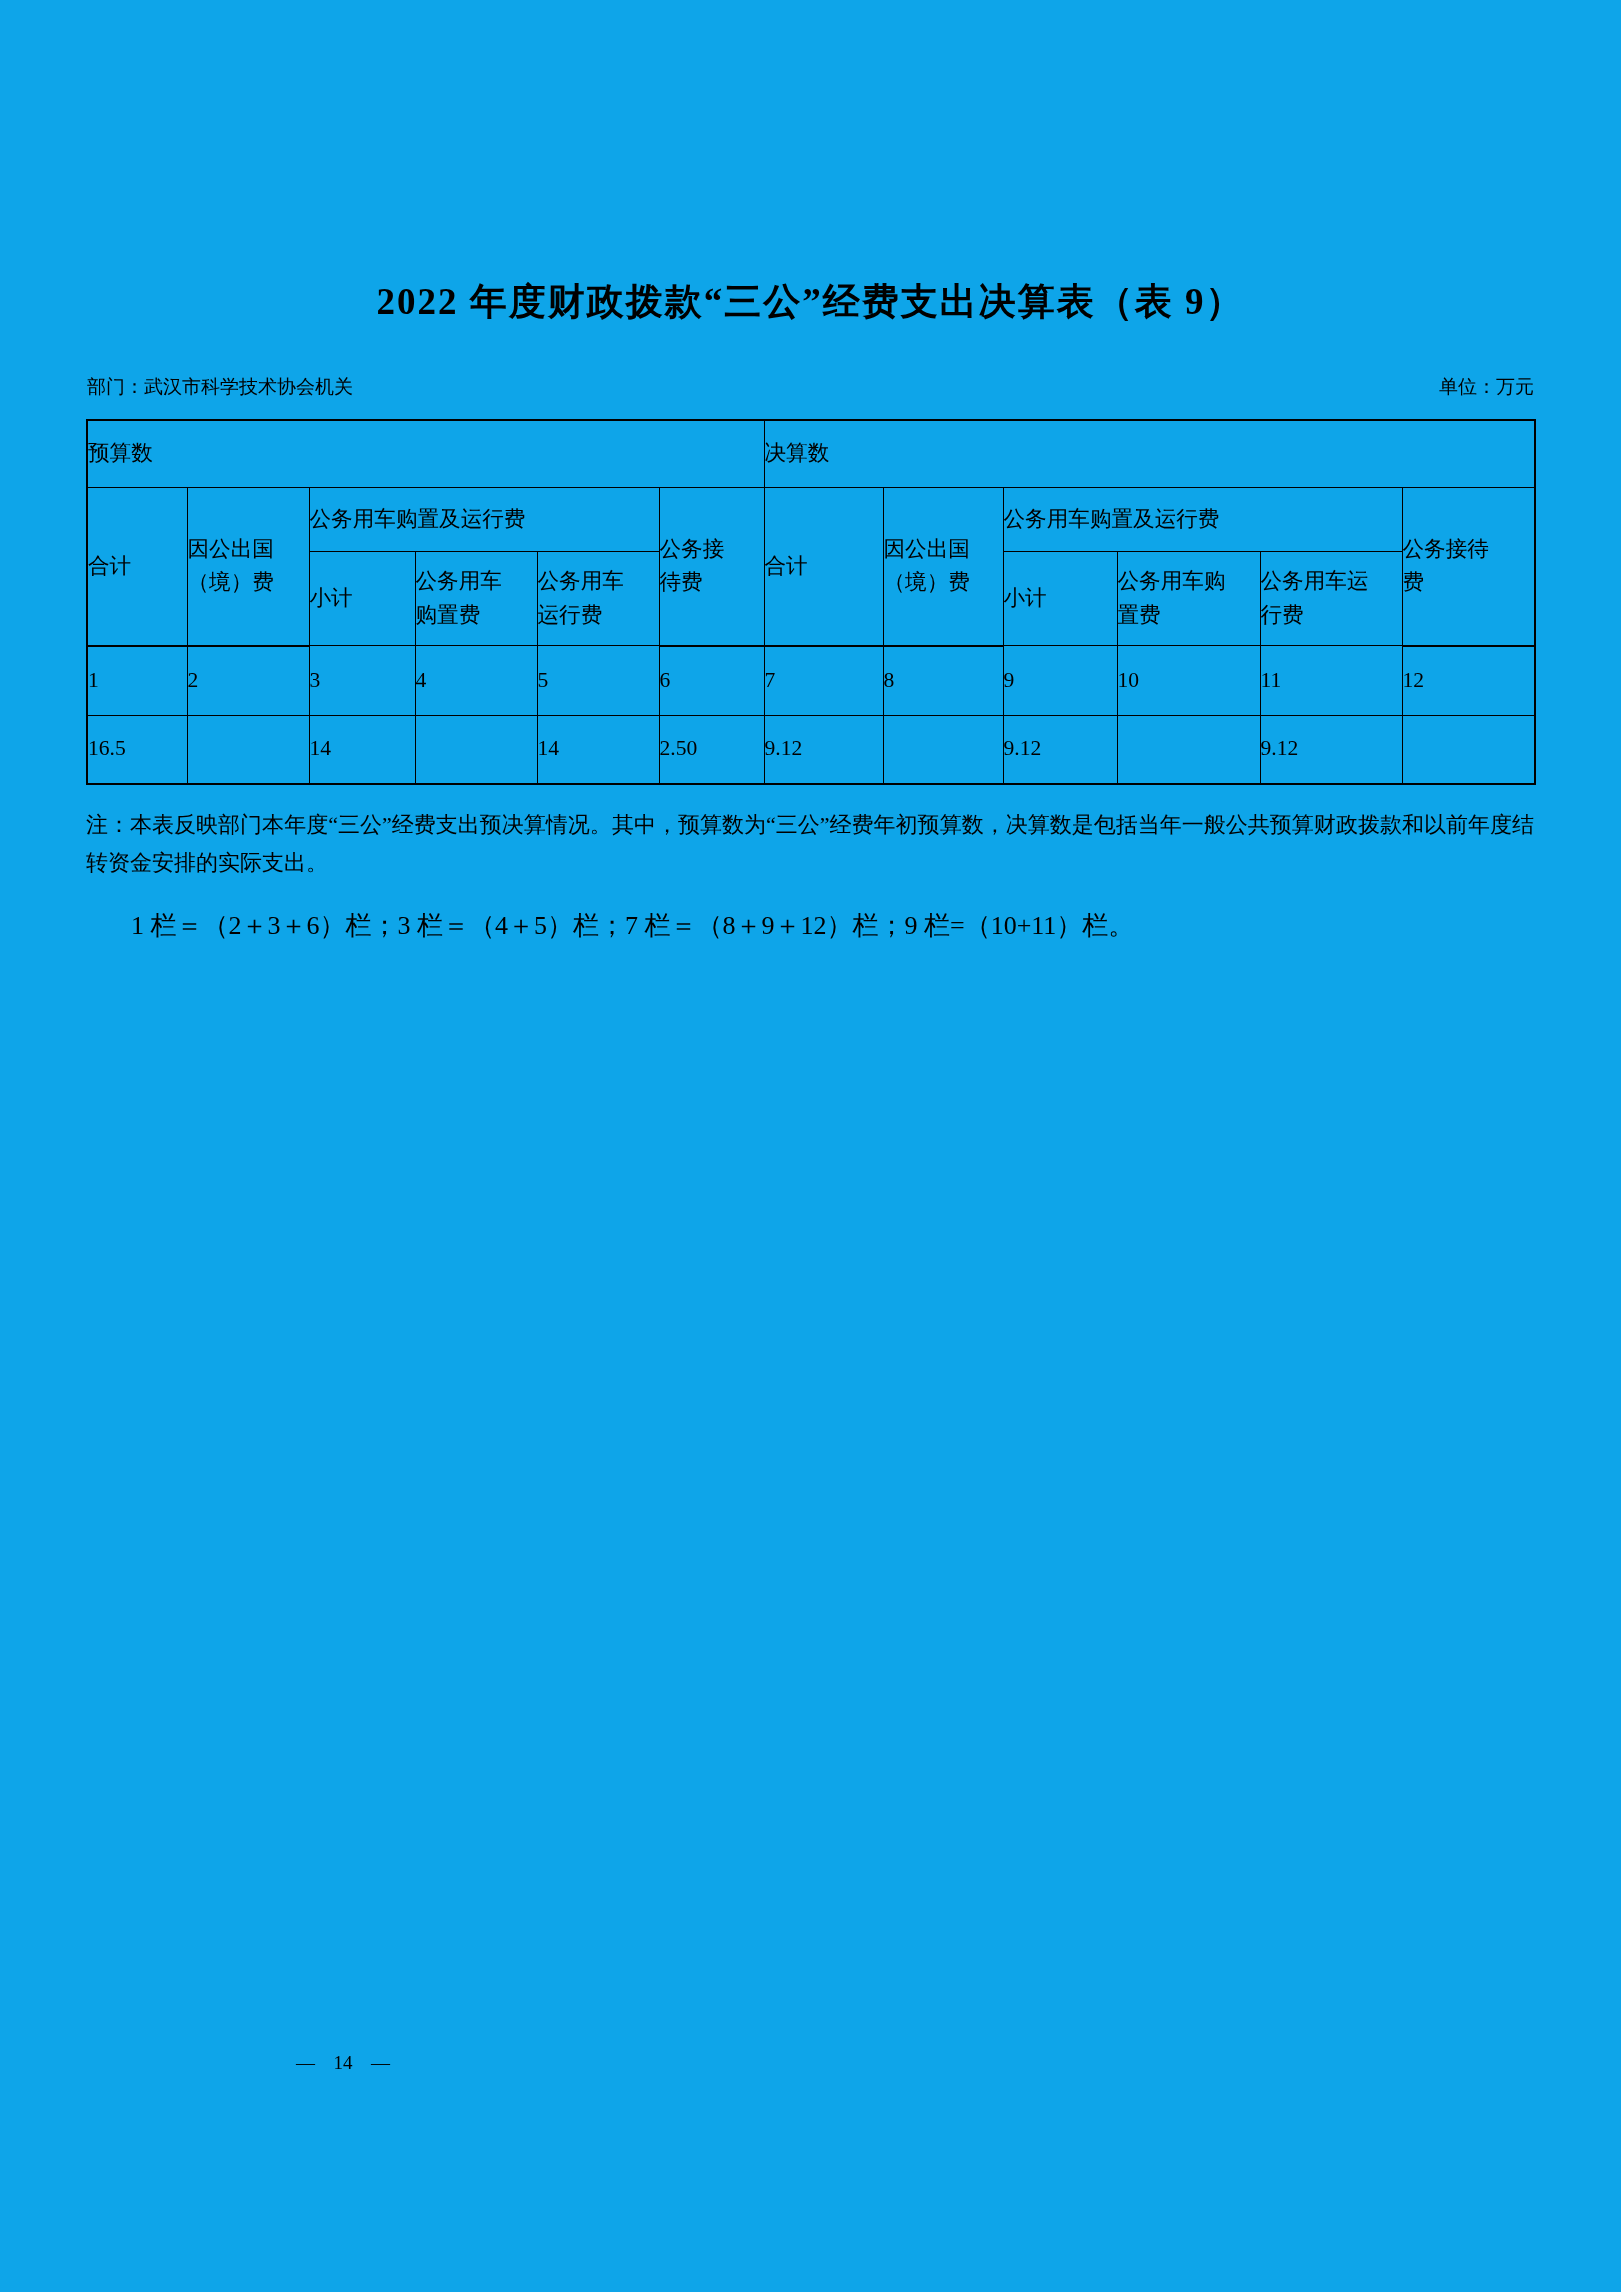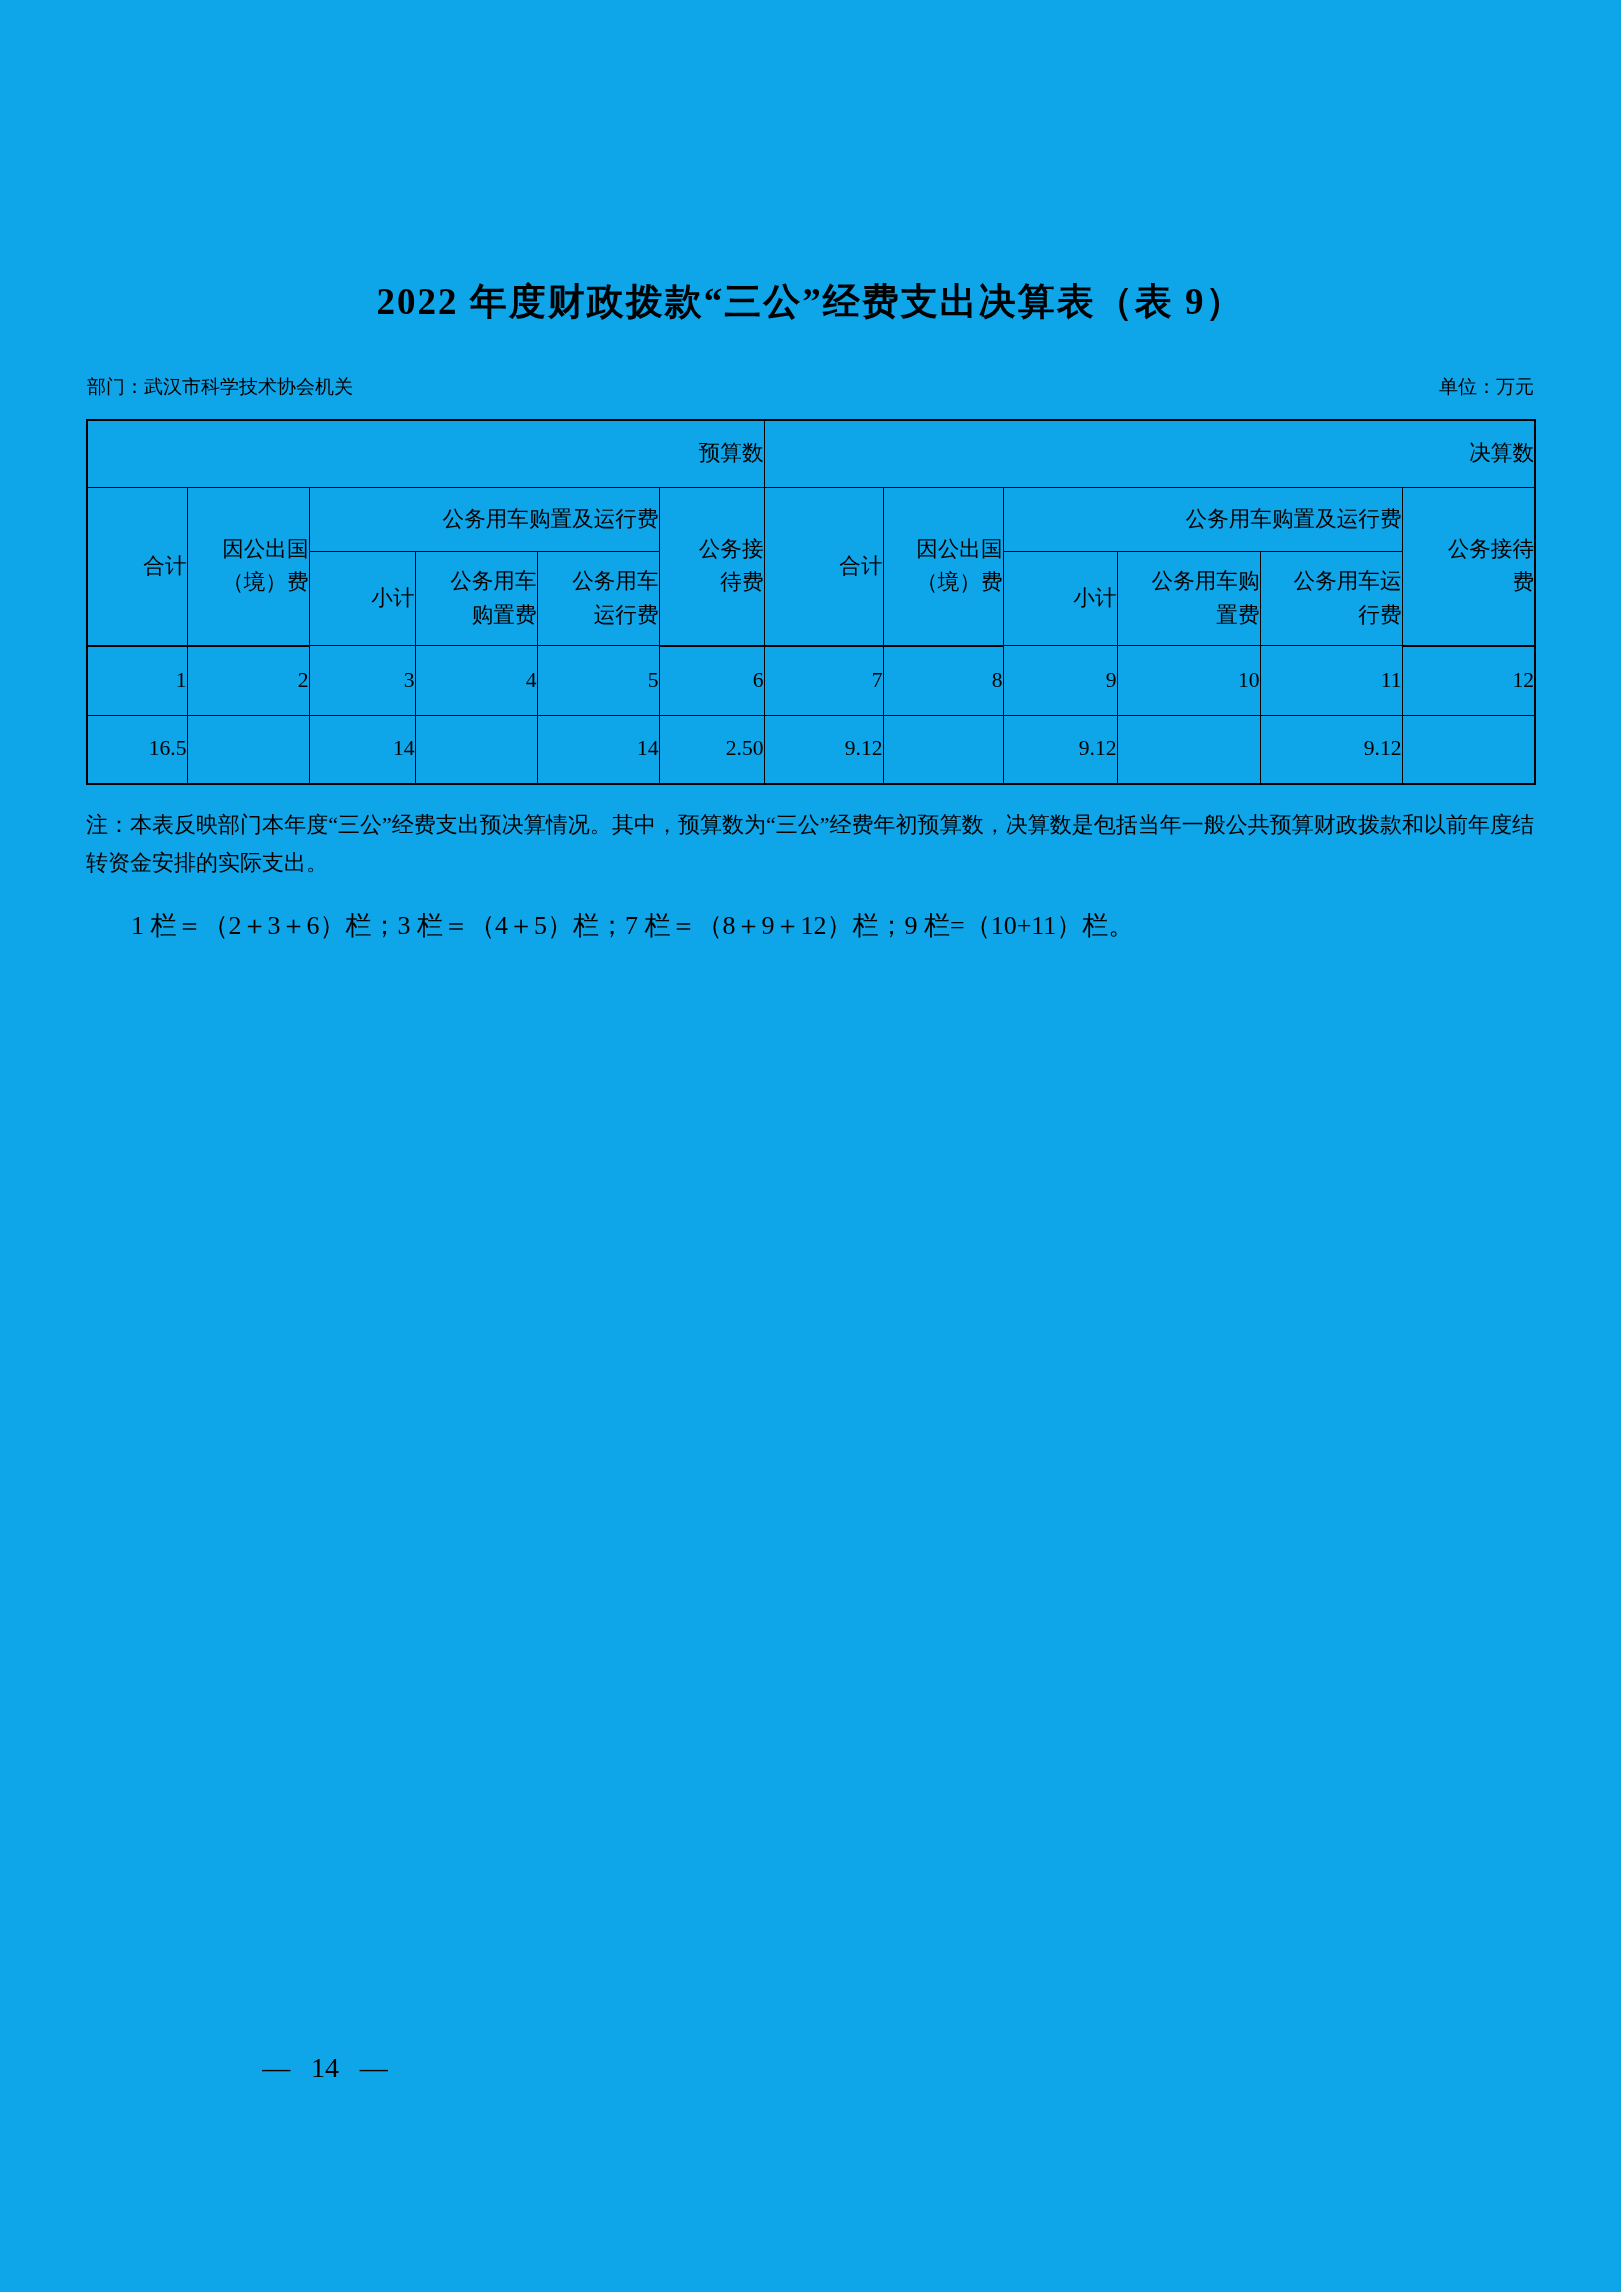--- a/index.html
+++ b/index.html
@@ -37,21 +37,21 @@
     position: absolute;
     top: 419px;
     left: 86px;
     width: 1446px;
     border-collapse: collapse;
     table-layout: fixed;
     border: 2px solid #000;
   }
   table.budget-table td {
     border: 1px solid #000;
-    text-align: right;
+    text-align: left;
     vertical-align: middle;
     font-size: 21.6px;
     padding: 0;
     line-height: 1.55;
     overflow: hidden;
   }
   .row-group td { height: 66px; border-bottom: 2px solid #000; }
   .row-sub1 td { height: 63px; }
   .row-sub1 td[rowspan] { border-bottom: 2px solid #000; }
   .row-sub2 td { height: 93px; border-bottom: 2px solid #000; }
@@ -69,24 +69,24 @@
   }
   .formula {
     position: absolute;
     top: 908px;
     left: 131px;
     font-size: 26px;
   }
   .page-number {
     position: absolute;
     top: 2052px;
-    left: 80px;
+    left: 98px;
     width: 490px;
     text-align: center;
-    font-size: 28px;
+    font-size: 19px;
     word-spacing: 13.7px;
   }
 </style>
 </head>
 <body>
 
 <div class="page">
 
   <h1 class="title">2022 年度财政拨款“三公”经费支出决算表（表 9）</h1>
 

